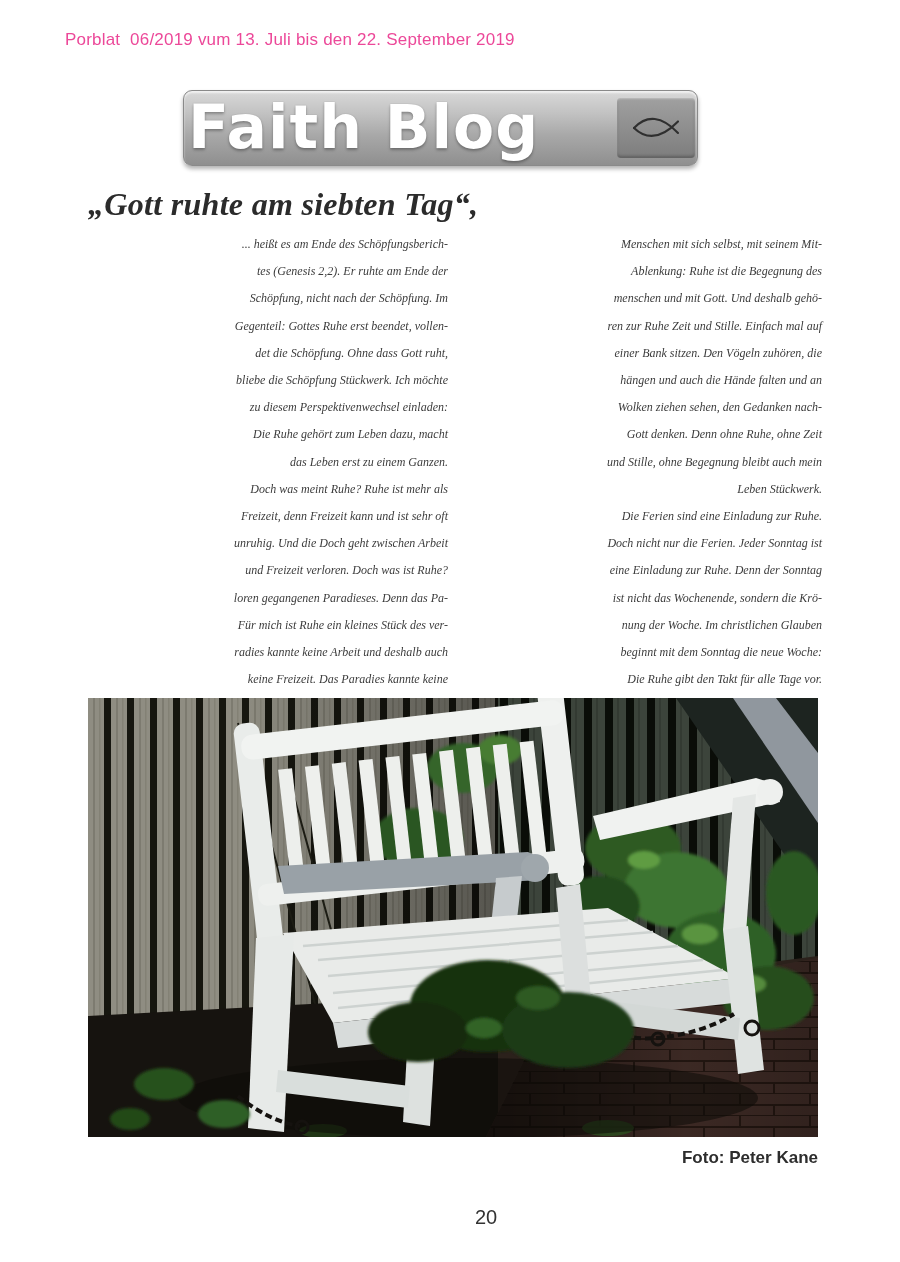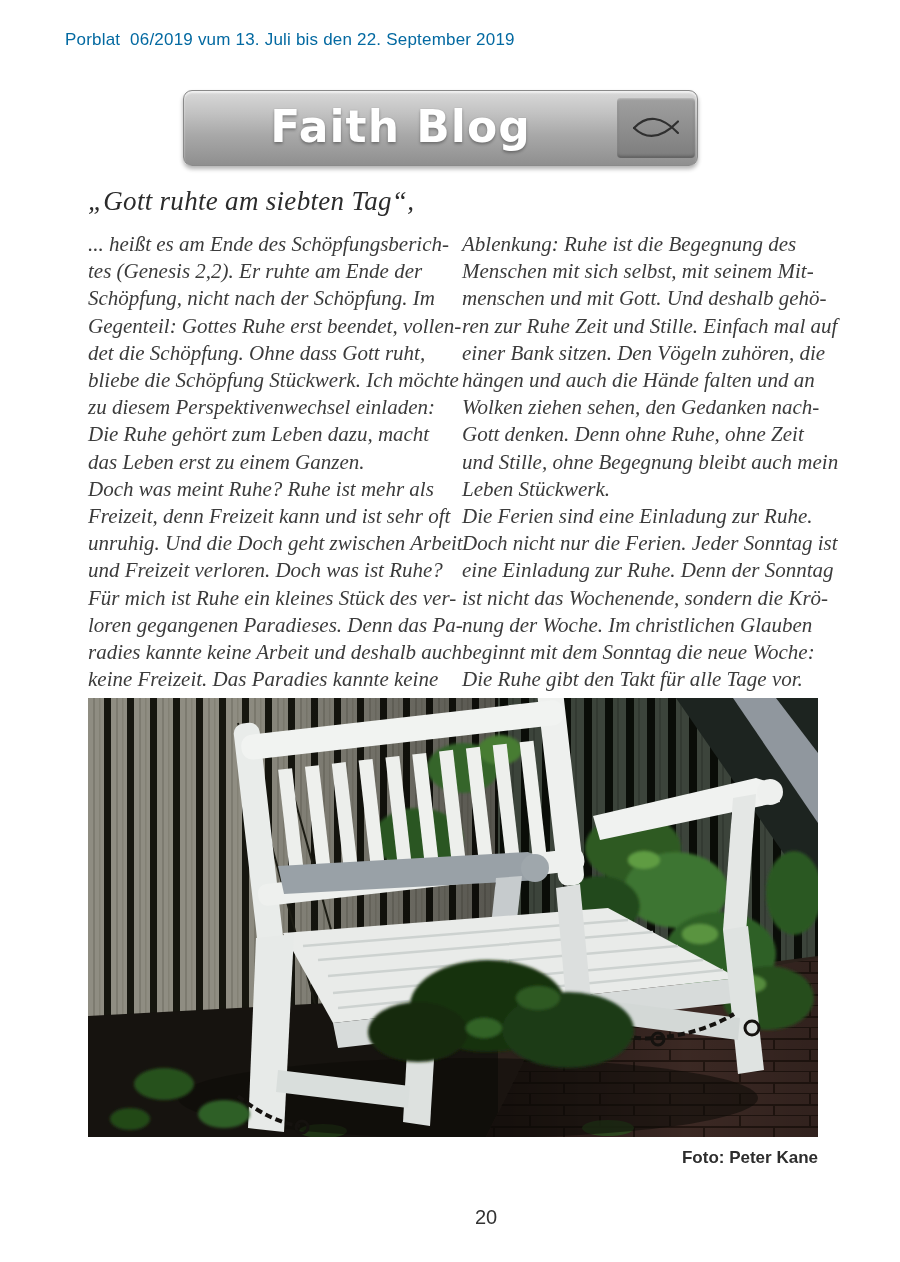--- a/index.html
+++ b/index.html
@@ -1,40 +1,40 @@
 <!DOCTYPE html>
 <html><head>
 <meta charset="utf-8">
 <style>
   html,body{margin:0;padding:0;background:#ffffff;}
   .page{position:relative;width:900px;height:1262px;background:#ffffff;overflow:hidden;
         font-family:"Liberation Sans",sans-serif;}
 
-  .masthead{position:absolute;left:65px;top:30px;font-size:17px;color:#0369a1;
+  .masthead{position:absolute;left:65px;top:30px;font-size:17px;color:#ec4899;
             white-space:pre;letter-spacing:.2px;}
 
   .banner{position:absolute;left:183px;top:90px;width:513px;height:74px;border-radius:9px;
           background:linear-gradient(#d9d9d9 0%,#c2c2c2 30%,#a8a8a8 60%,#8f8f8f 100%);
           border:1px solid #8a8a8a;
           box-shadow:0 3px 4px rgba(0,0,0,.30), inset 0 2px 2px rgba(255,255,255,.65);}
-  .banner-title{position:absolute;left:12px;top:0;right:92px;height:74px;line-height:72px;
-          text-align:center;font-family:"DejaVu Sans",sans-serif;font-weight:bold;
-          font-size:44px;color:#ffffff;letter-spacing:1px;
+  .banner-title{position:absolute;left:4px;top:0;right:92px;height:74px;line-height:72px;
+          text-align:left;font-family:"DejaVu Sans",sans-serif;font-weight:bold;
+          font-size:60px;color:#ffffff;letter-spacing:1px;
           text-shadow:0 2px 3px rgba(0,0,0,.30),0 0 1px rgba(120,120,120,.6);}
   .fish-box{position:absolute;right:2px;top:7px;width:78px;height:60px;border-radius:4px;
           background:linear-gradient(#a0a0a0,#7d7d7d);
           box-shadow:inset 0 1px 2px rgba(255,255,255,.35), inset 0 -2px 3px rgba(0,0,0,.25);}
   .fish-box svg{position:absolute;left:50%;top:50%;transform:translate(-50%,-50%);}
 
   .headline{position:absolute;left:88px;top:186px;font-family:"Liberation Serif",serif;
-            font-style:italic;font-weight:normal;font-size:27px;color:#2b2b2b;letter-spacing:.3px;}
+            font-style:italic;font-weight:bold;font-size:32px;color:#2b2b2b;letter-spacing:.3px;}
 
   .columns{position:absolute;left:88px;top:231px;width:734px;display:flex;}
   .col{width:360px;font-family:"Liberation Serif",serif;font-style:italic;
-       font-size:21px;line-height:27.2px;color:#3b3b3b;}
+       font-size:12px;line-height:27.2px;color:#3b3b3b;text-align:right;}
   .col.left{margin-right:14px;}
   .tline{white-space:nowrap;}
 
   .photo{position:absolute;left:88px;top:698px;width:730px;height:439px;}
   .photo svg{display:block;}
 
   .caption{position:absolute;left:88px;top:1148px;width:730px;text-align:right;
            font-family:"Liberation Sans",sans-serif;font-weight:bold;
            font-size:17px;color:#2d2d2d;}
 
@@ -68,28 +68,28 @@
         <div class="tline">Gegenteil: Gottes Ruhe erst beendet, vollen-</div>
         <div class="tline">det die Schöpfung. Ohne dass Gott ruht,</div>
         <div class="tline">bliebe die Schöpfung Stückwerk. Ich möchte</div>
         <div class="tline">zu diesem Perspektivenwechsel einladen:</div>
         <div class="tline">Die Ruhe gehört zum Leben dazu, macht</div>
         <div class="tline">das Leben erst zu einem Ganzen.</div>
         <div class="tline">Doch was meint Ruhe? Ruhe ist mehr als</div>
         <div class="tline">Freizeit, denn Freizeit kann und ist sehr oft</div>
         <div class="tline">unruhig. Und die Doch geht zwischen Arbeit</div>
         <div class="tline">und Freizeit verloren. Doch was ist Ruhe?</div>
+        <div class="tline">loren gegangenen Paradieses. Denn das Pa-</div>
         <div class="tline">Für mich ist Ruhe ein kleines Stück des ver-</div>
-        <div class="tline">loren gegangenen Paradieses. Denn das Pa-</div>
         <div class="tline">radies kannte keine Arbeit und deshalb auch</div>
         <div class="tline">keine Freizeit. Das Paradies kannte keine</div>
       </div>
     <div class="col right">
+        <div class="tline">Menschen mit sich selbst, mit seinem Mit-</div>
         <div class="tline">Ablenkung: Ruhe ist die Begegnung des</div>
-        <div class="tline">Menschen mit sich selbst, mit seinem Mit-</div>
         <div class="tline">menschen und mit Gott. Und deshalb gehö-</div>
         <div class="tline">ren zur Ruhe Zeit und Stille. Einfach mal auf</div>
         <div class="tline">einer Bank sitzen. Den Vögeln zuhören, die</div>
         <div class="tline">hängen und auch die Hände falten und an</div>
         <div class="tline">Wolken ziehen sehen, den Gedanken nach-</div>
         <div class="tline">Gott denken. Denn ohne Ruhe, ohne Zeit</div>
         <div class="tline">und Stille, ohne Begegnung bleibt auch mein</div>
         <div class="tline">Leben Stückwerk.</div>
         <div class="tline">Die Ferien sind eine Einladung zur Ruhe.</div>
         <div class="tline">Doch nicht nur die Ferien. Jeder Sonntag ist</div>

